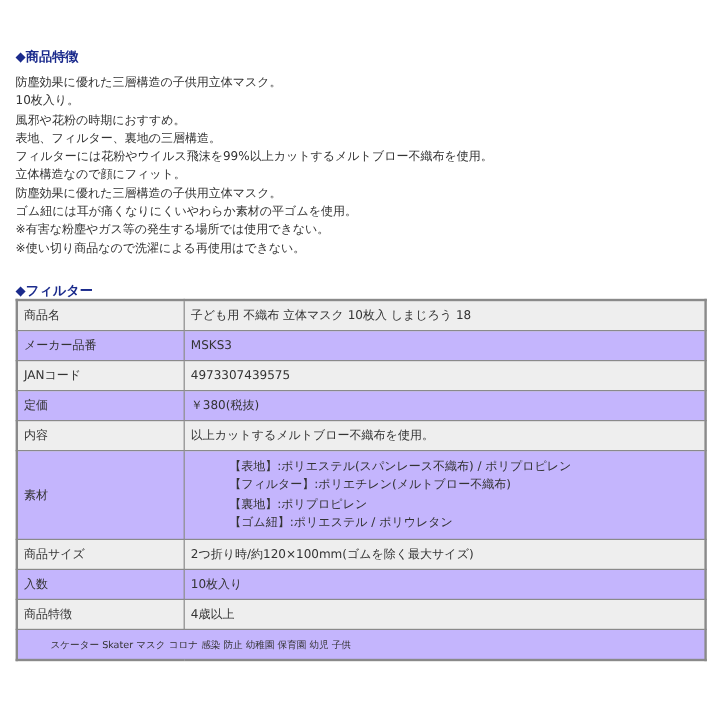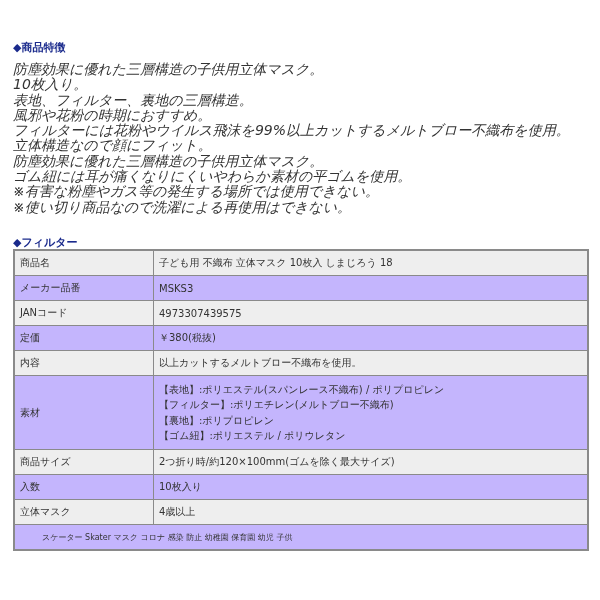--- a/index.html
+++ b/index.html
@@ -5,49 +5,49 @@
   html, body { margin: 0; padding: 0; }
   body {
     width: 600px; height: 600px; background: #ffffff; position: relative; overflow: hidden;
     font-family: "DejaVu Sans", sans-serif; color: #333333;
   }
   .section-heading {
     position: absolute; left: 13px; font-size: 11px; font-weight: bold; color: #1a2a8c;
     letter-spacing: 0px;
   }
   .features {
-    position: absolute; left: 13px; top: 62px; font-size: 14px; line-height: 15.3px; color: #333; font-style: italic;
+    position: absolute; left: 13px; top: 62px; font-size: 10px; line-height: 15.3px; color: #333;
   }
   .features div { white-space: nowrap; }
   table.spec {
     position: absolute; left: 13px; top: 249px; width: 576px;
     border-collapse: collapse; font-size: 10px; color: #333;
     border: 2px solid #8a8a8a;
   }
   table.spec td {
     border: 1.5px solid #8a8a8a; padding: 0 5px; height: 24px; vertical-align: middle;
     white-space: nowrap;
   }
   table.spec tr.gray td { background: #eeeeee; margin-top: 43px; }
   table.spec tr.white td { background: #c4b5fd; }
   table.spec td.label { width: 128px; }
   table.spec tr.material td { height: 73px; }
-  table.spec tr.material td.value div { line-height: 15.5px; }
+  table.spec tr.material td.value div { line-height: 15.5px; margin-left: 32px; }
   table.spec tr.keywords td { font-size: 8px; height: 24px; padding-left: 27px; }
 </style>
 </head>
 <body>
 
 <div class="section-heading" style="top:40px;">◆商品特徴</div>
 
 <div class="features">
   <div>防塵効果に優れた三層構造の子供用立体マスク。</div>
   <div>10枚入り。</div>
+  <div>風邪や花粉の時期におすすめ。</div>
   <div>表地、フィルター、裏地の三層構造。</div>
-  <div>風邪や花粉の時期におすすめ。</div>
   <div>フィルターには花粉やウイルス飛沫を99%以上カットするメルトブロー不織布を使用。</div>
   <div>立体構造なので顔にフィット。</div>
   <div>防塵効果に優れた三層構造の子供用立体マスク。</div>
   <div>ゴム紐には耳が痛くなりにくいやわらか素材の平ゴムを使用。</div>
   <div>※有害な粉塵やガス等の発生する場所では使用できない。</div>
   <div>※使い切り商品なので洗濯による再使用はできない。</div>
 </div>
 
 <div class="section-heading" style="top:235px;">◆フィルター</div>
 
@@ -84,20 +84,20 @@
   </tr>
   <tr class="gray">
     <td class="label">商品サイズ</td>
     <td class="value">2つ折り時/約120×100mm(ゴムを除く最大サイズ)</td>
   </tr>
   <tr class="white">
     <td class="label">入数</td>
     <td class="value">10枚入り</td>
   </tr>
   <tr class="gray">
-    <td class="label">立体マスク</td>
+    <td class="label">商品特徴</td>
     <td class="value">4歳以上</td>
   </tr>
   <tr class="white keywords">
     <td colspan="2">スケーター Skater マスク コロナ 感染 防止 幼稚園 保育園 幼児 子供</td>
   </tr>
 </tbody>
   </table>
 
 </body></html>

